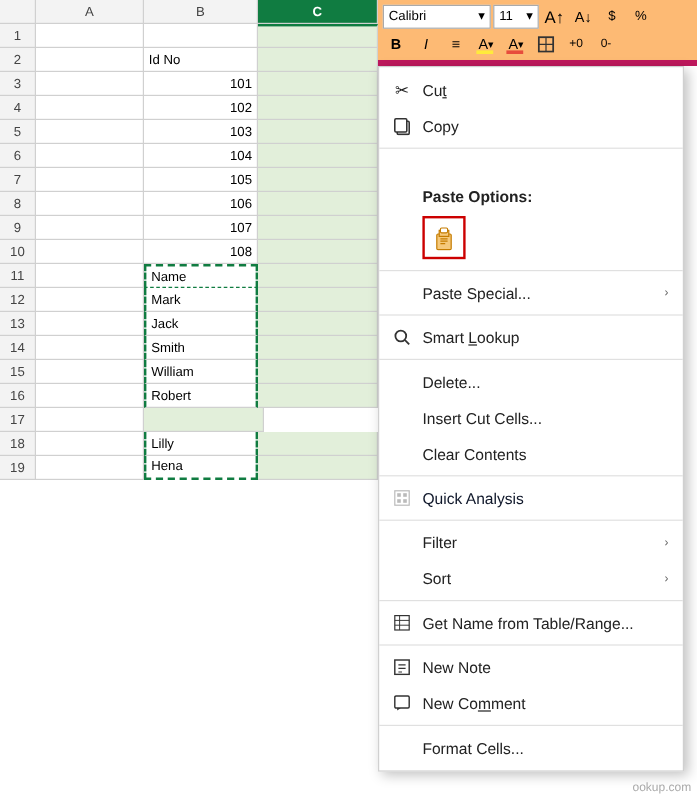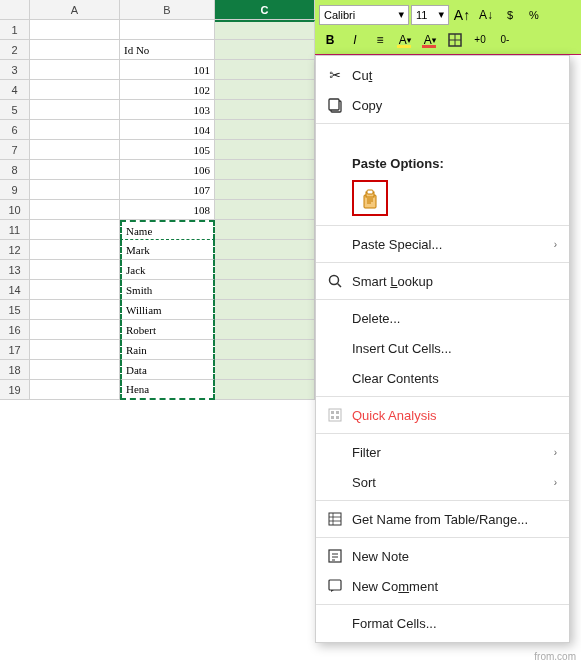--- a/index.html
+++ b/index.html
@@ -21,22 +21,22 @@
       height: 667px;
       background: #fff;
     }
 
     
     .toolbar {
       position: absolute;
       top: 0; left: 315px;
       width: 266px;
       height: 55px;
-      background: #bef264;
-      border-bottom: 1px solid #be185d;
+      background: #fdba74;
+      border-bottom: 5px solid #be185d;
       display: flex;
       flex-direction: column;
       padding: 2px 4px;
     }
 
     .toolbar-row1 {
       display: flex;
       align-items: center;
       height: 26px;
       gap: 2px;
@@ -152,21 +152,20 @@
     .cell {
       height: 20px;
       border-right: 1px solid #d0d0d0;
       border-bottom: 1px solid #d0d0d0;
       display: flex;
       align-items: center;
       padding: 0 4px;
       font-size: 11px;
       overflow: hidden;
       white-space: nowrap;
-      font-family: Liberation Serif, serif;
     }
 
     .cell-a { width: 90px; }
     .cell-b { width: 95px; }
     .cell-c { width: 100px; }
 
     .cell-num {
       justify-content: flex-end;
     }
 
@@ -416,28 +415,27 @@
     <div class="grid-row">
       <div class="row-num">16</div>
       <div class="cell cell-a"></div>
       <div class="cell cell-b" style="border-left:2px dashed #107c41; border-right:2px dashed #107c41;">Robert</div>
       <div class="cell cell-c col-c-highlight"></div>
     </div>
 
     <div class="grid-row">
       <div class="row-num">17</div>
       <div class="cell cell-a"></div>
-      <div class="cell cell-b" style="border-left:2px dashed #107c41; border-right:2px dashed #107c41;">Rain</div>
       <div class="cell cell-c col-c-highlight"></div>
     </div>
 
     <div class="grid-row">
       <div class="row-num">18</div>
       <div class="cell cell-a"></div>
-      <div class="cell cell-b" style="border-left:2px dashed #107c41; border-right:2px dashed #107c41;">Data</div>
+      <div class="cell cell-b" style="border-left:2px dashed #107c41; border-right:2px dashed #107c41;">Lilly</div>
       <div class="cell cell-c col-c-highlight"></div>
     </div>
 
     <div class="grid-row">
       <div class="row-num">19</div>
       <div class="cell cell-a"></div>
       <div class="cell cell-b" style="border-left:2px dashed #107c41; border-right:2px dashed #107c41; border-bottom:2px dashed #107c41;">Hena</div>
       <div class="cell cell-c col-c-highlight"></div>
     </div>
 
@@ -522,21 +520,21 @@
     <div class="menu-item disabled">
       <div class="menu-icon">
         <svg width="14" height="14">
           <rect x="1" y="1" width="12" height="12" fill="none" stroke="#bbb" stroke-width="1"></rect>
           <rect x="3" y="3" width="3" height="3" fill="#bbb"></rect>
           <rect x="8" y="3" width="3" height="3" fill="#bbb"></rect>
           <rect x="3" y="8" width="3" height="3" fill="#bbb"></rect>
           <rect x="8" y="8" width="3" height="3" fill="#bbb"></rect>
         </svg>
       </div>
-      <span class="menu-label" style="color:#ef4444;">Quick Analysis</span>
+      <span class="menu-label" style="color:#0f172a;">Quick Analysis</span>
     </div>
 
     <div class="menu-divider"></div>
 
     <div class="menu-item">
       <div class="menu-icon"></div>
       <span class="menu-label">Filter</span>
       <span class="menu-arrow">›</span>
     </div>
 
@@ -586,14 +584,14 @@
 
     <div class="menu-divider"></div>
 
     <div class="menu-item">
       <div class="menu-icon"></div>
       <span class="menu-label">Format Cells...</span>
     </div>
 
   </div>
 
-  <div class="watermark">from.com</div>
+  <div class="watermark">ookup.com</div>
 </div>
 
 </body></html>

